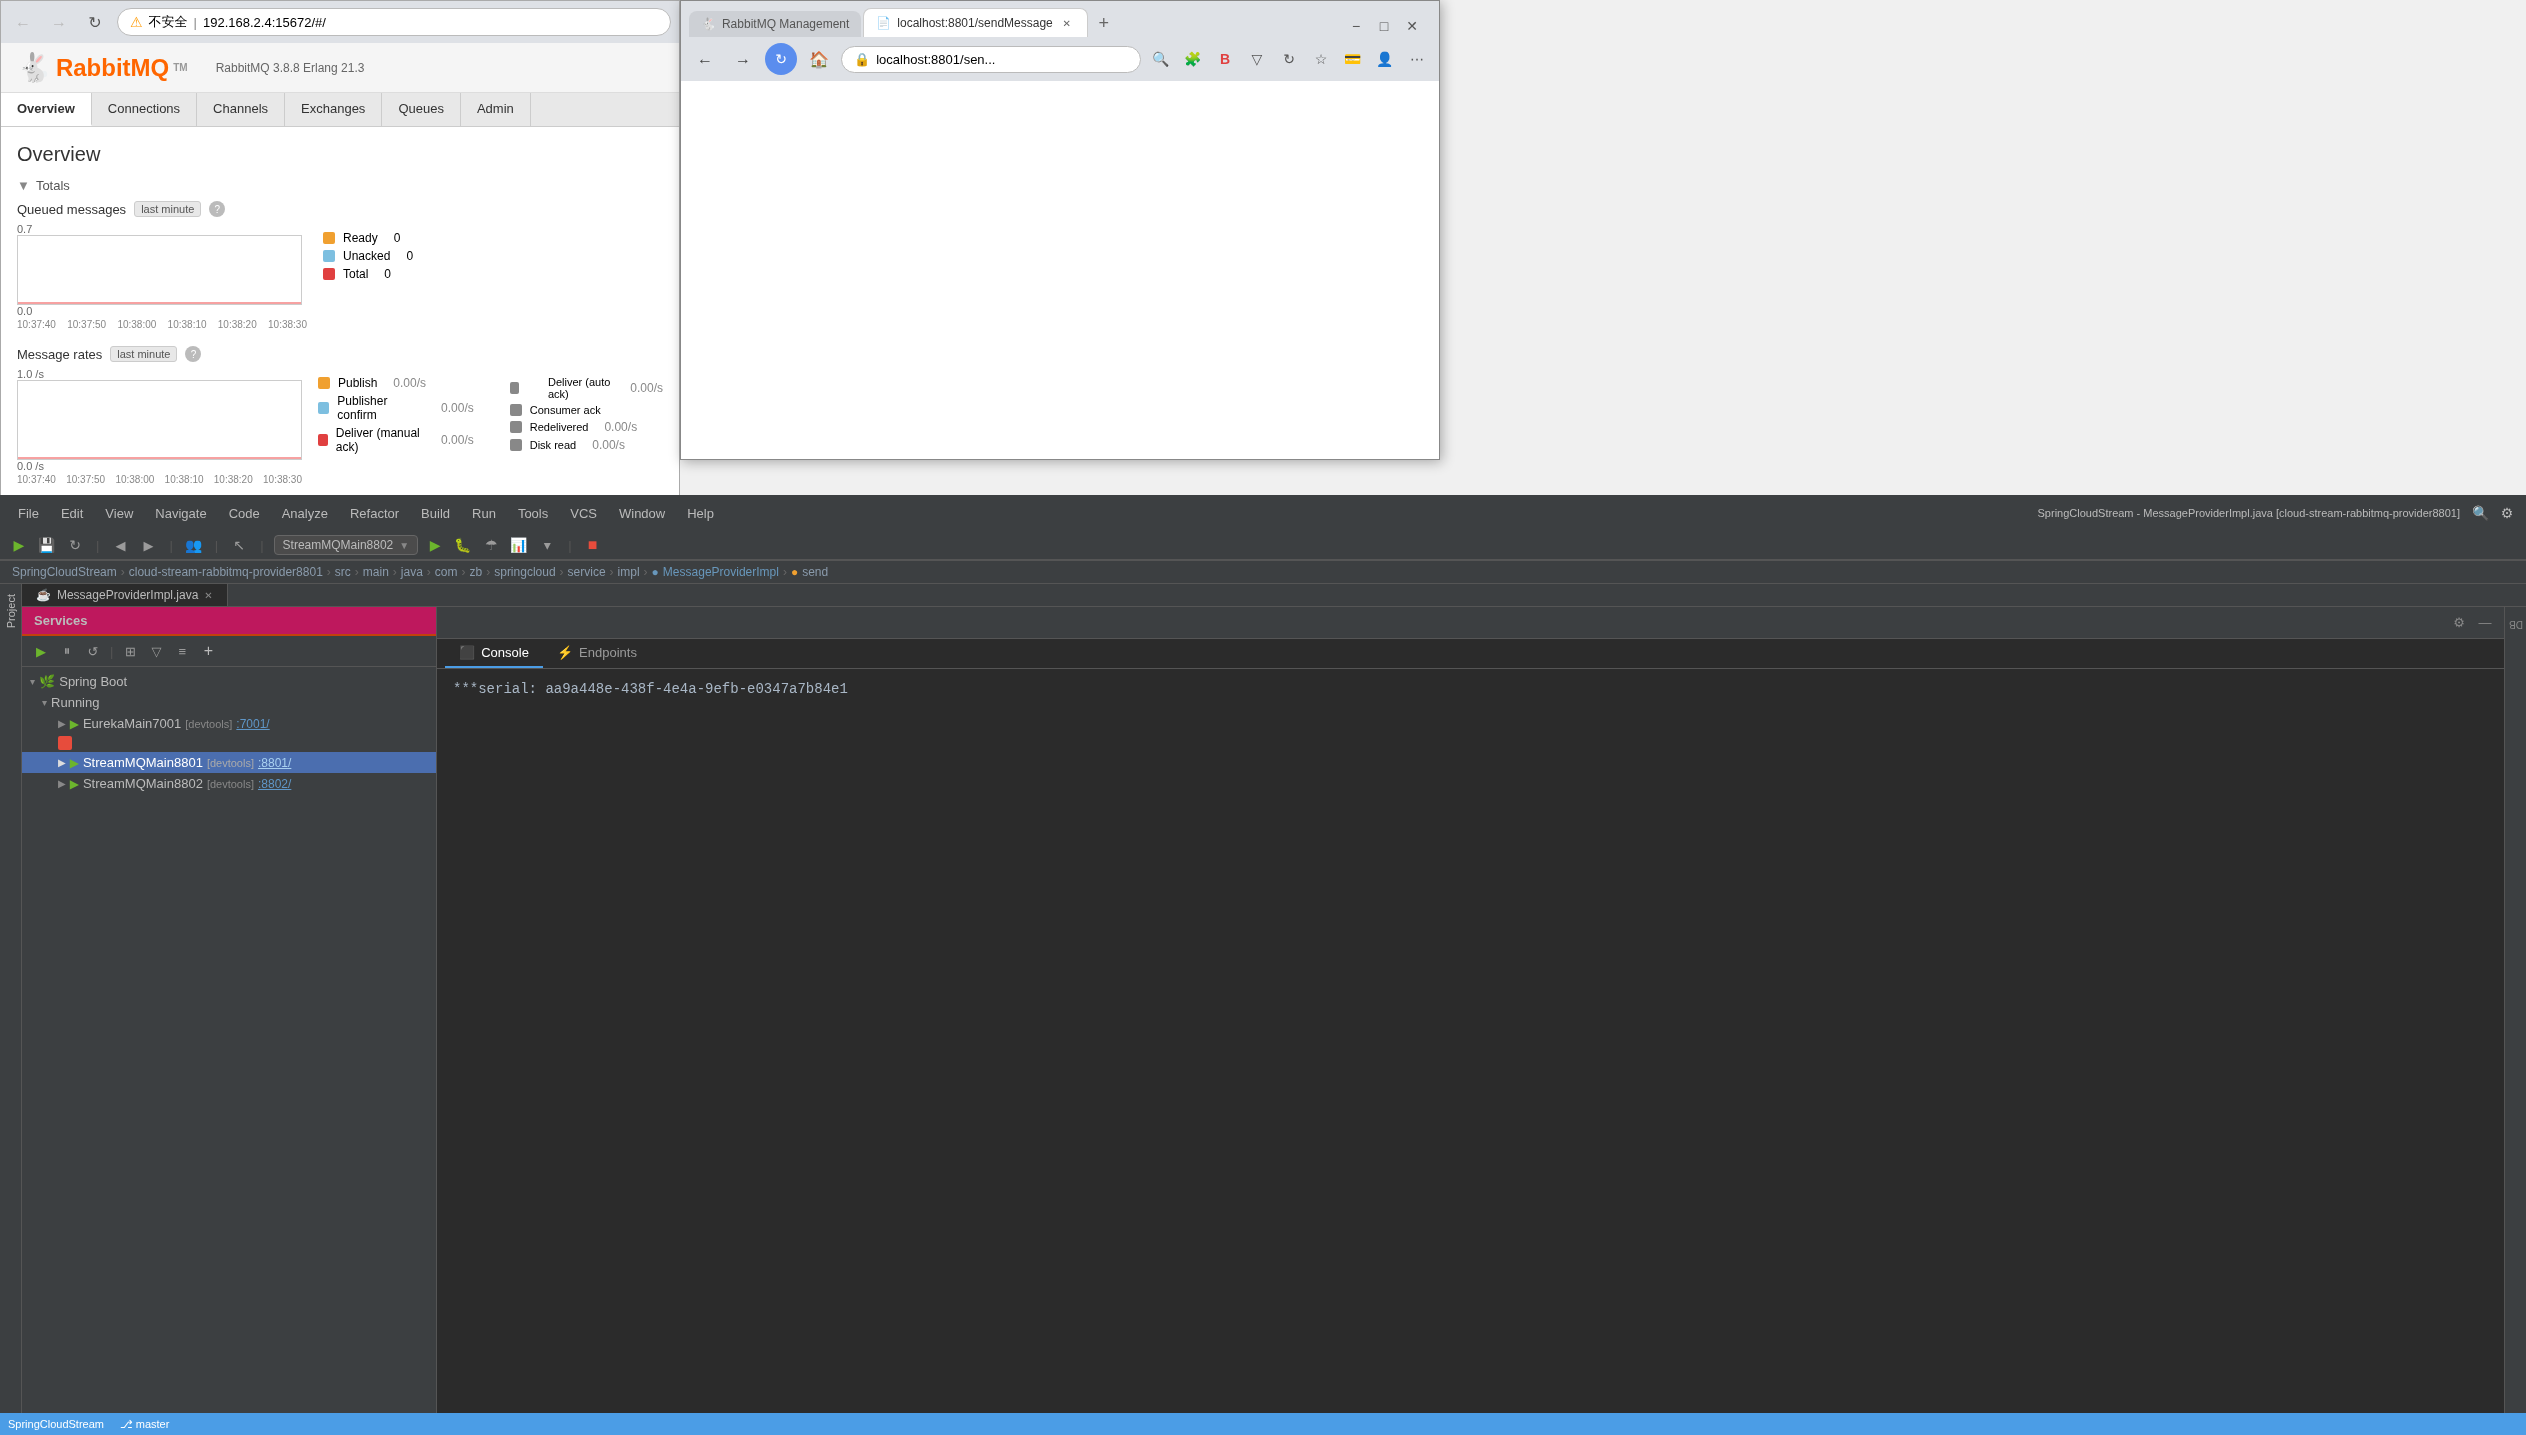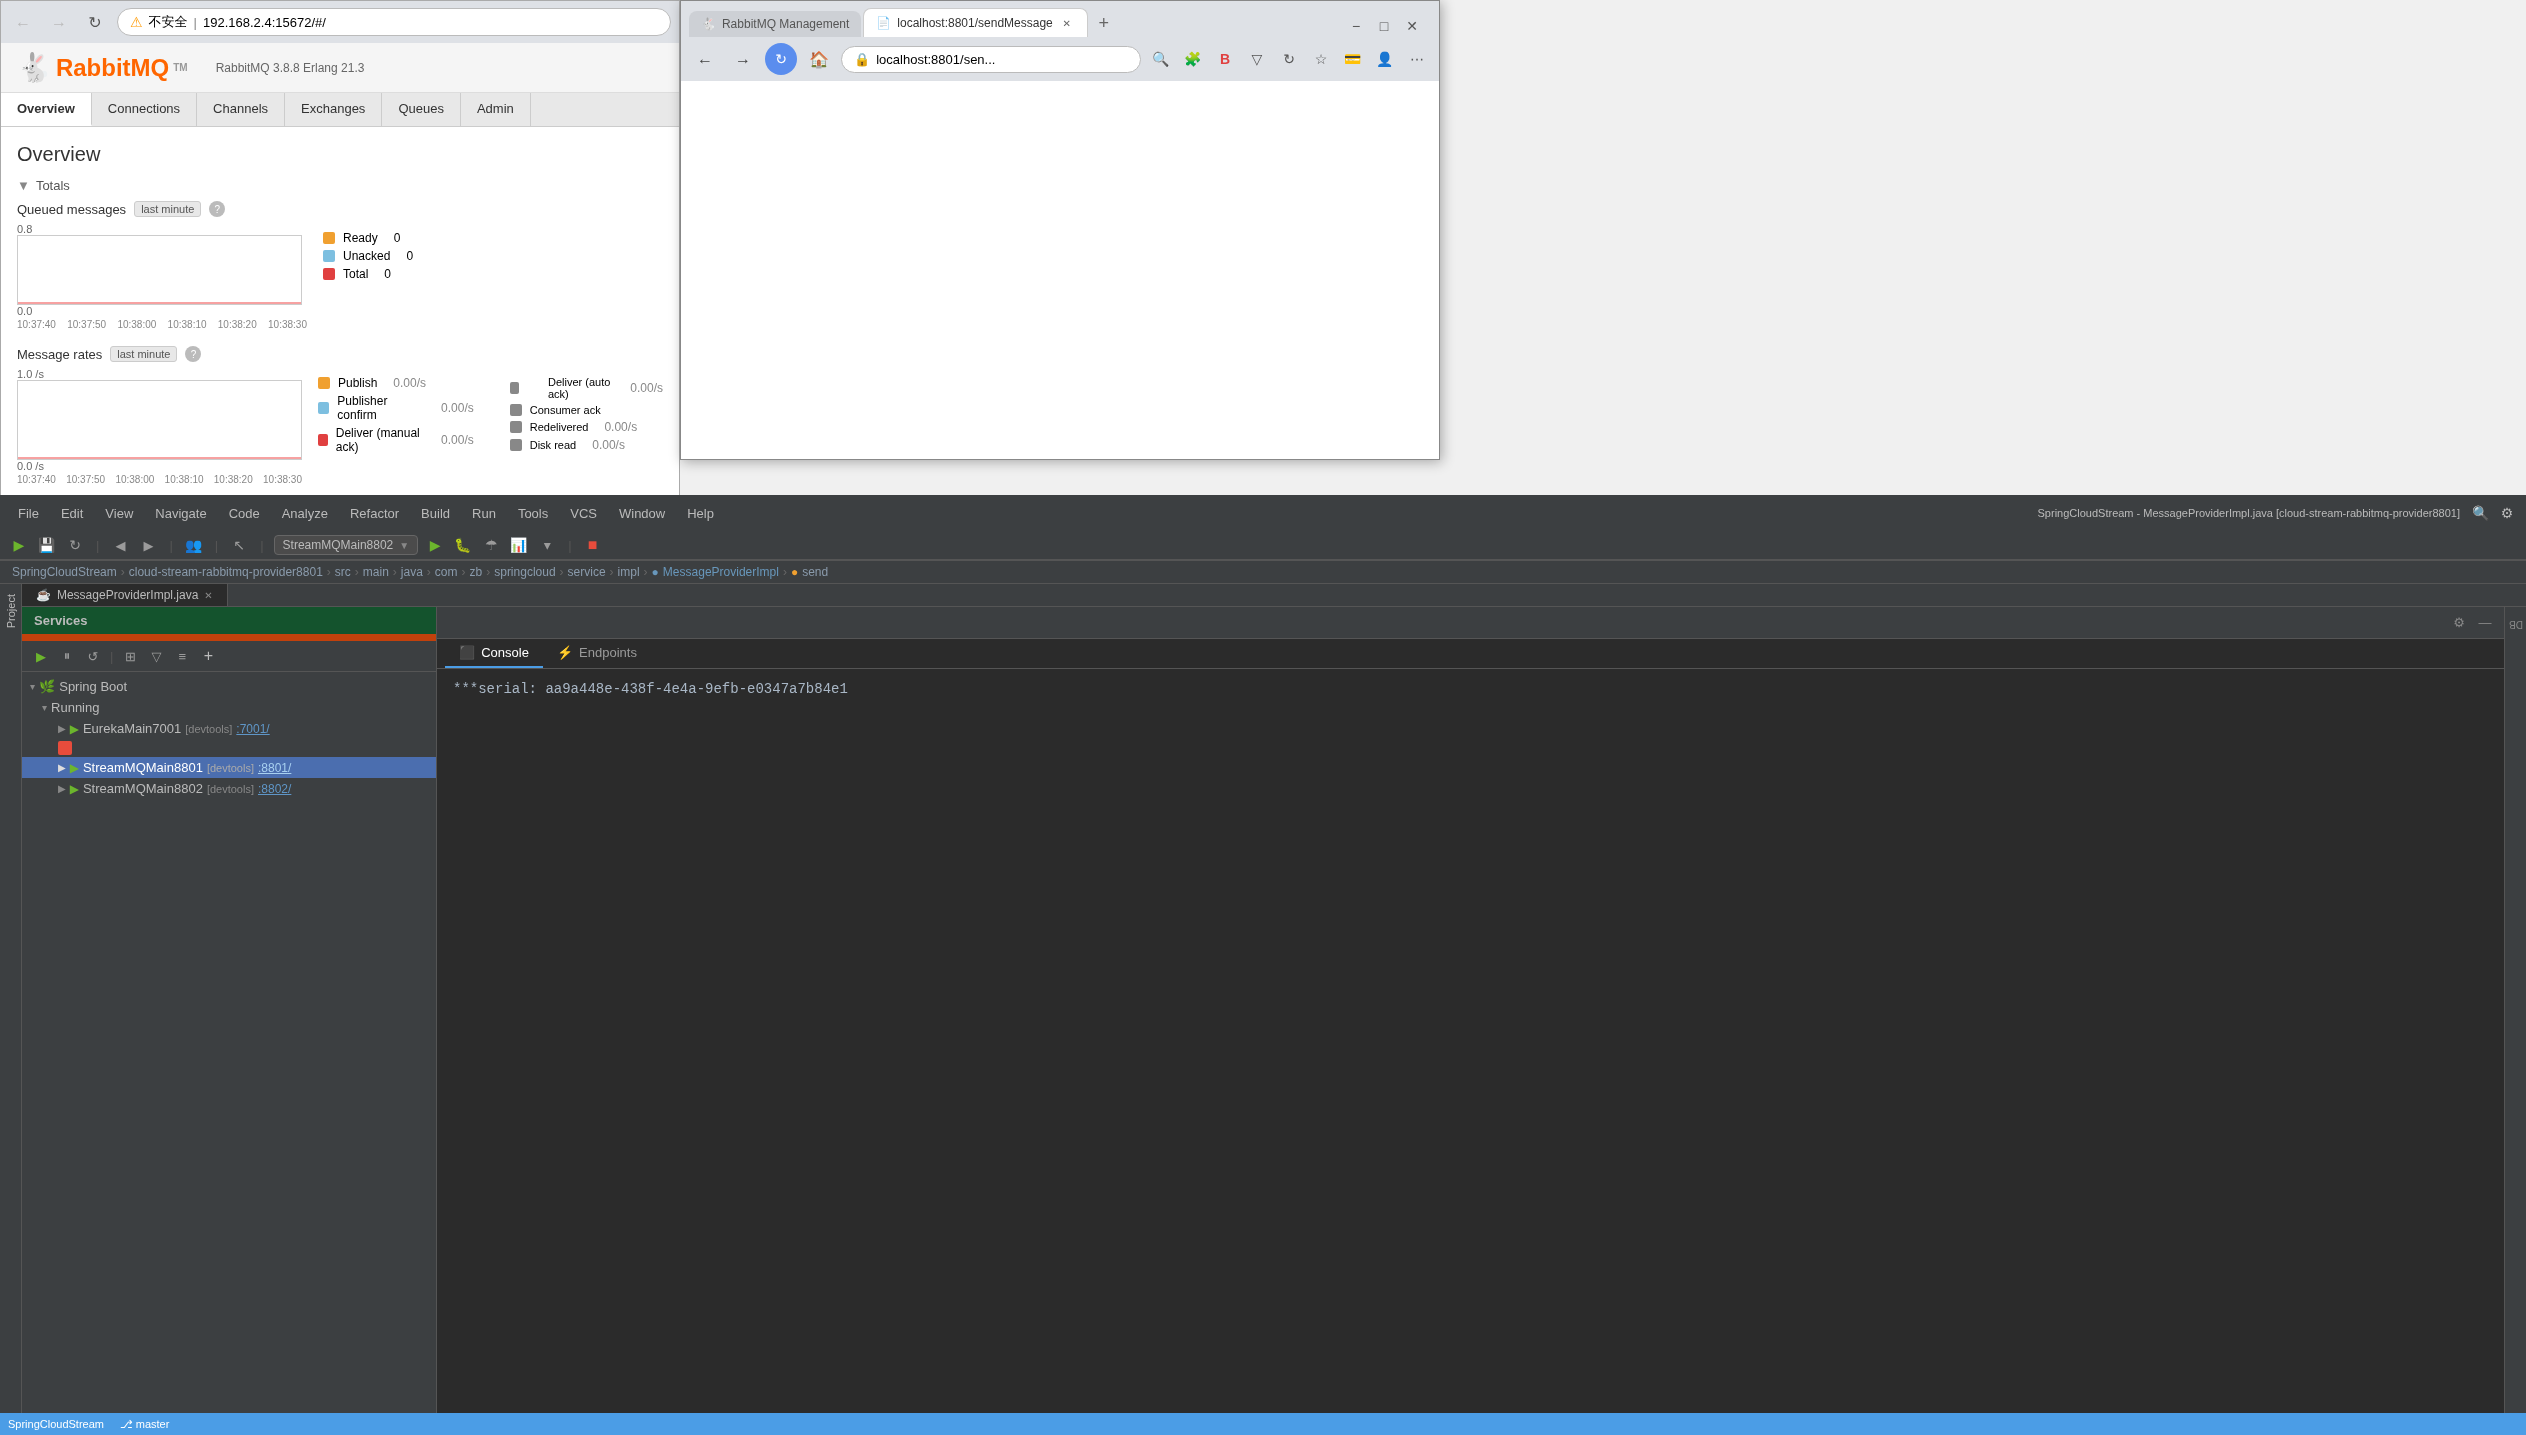--- a/index.html
+++ b/index.html
@@ -286,22 +286,22 @@
     .services-panel {
       width: 415px;
       background: #3c3f41;
       display: flex;
       flex-direction: column;
       border-right: 1px solid #555;
     }
     .services-header {
       display: flex; align-items: flex-start;
       padding: 6px 12px;
-      background: #14532d;
-      border-bottom: 7px solid #c2410c;
+      background: #be185d;
+      border-bottom: 2px solid #c2410c;
       font-size: 13px; color: #bbb;
       gap: 8px;
     }
     .services-title { font-size: 13px; color: #bbb; font-weight: bold; }
     .services-toolbar {
       display: flex; align-items: center;
       padding: 4px 8px;
       gap: 4px;
       border-bottom: 1px solid #555;
     }
@@ -426,21 +426,21 @@
         </div>
 
         <div style="margin-bottom:12px;">
           <div style="display:flex;align-items:center;gap:8px;margin-bottom:6px;">
             <span style="font-size:13px;color:#333;">Queued messages</span>
             <span class="badge-minute">last minute</span>
             <span class="q-mark">?</span>
           </div>
           <div class="chart-row">
             <div class="chart-container">
-              <div style="font-size:11px;color:#666;">0.8</div>
+              <div style="font-size:11px;color:#666;">0.7</div>
               <div class="chart-box">
                 <svg width="285" height="70" style="position:absolute;bottom:0;left:0;">
                   <line x1="0" y1="69" x2="285" y2="69" stroke="#e44" stroke-width="1"></line>
                 </svg>
               </div>
               <div style="font-size:11px;color:#666;">0.0</div>
               <div class="chart-labels">
                 <span>10:37:40</span>
                 <span>10:37:50</span>
                 <span>10:38:00</span>

